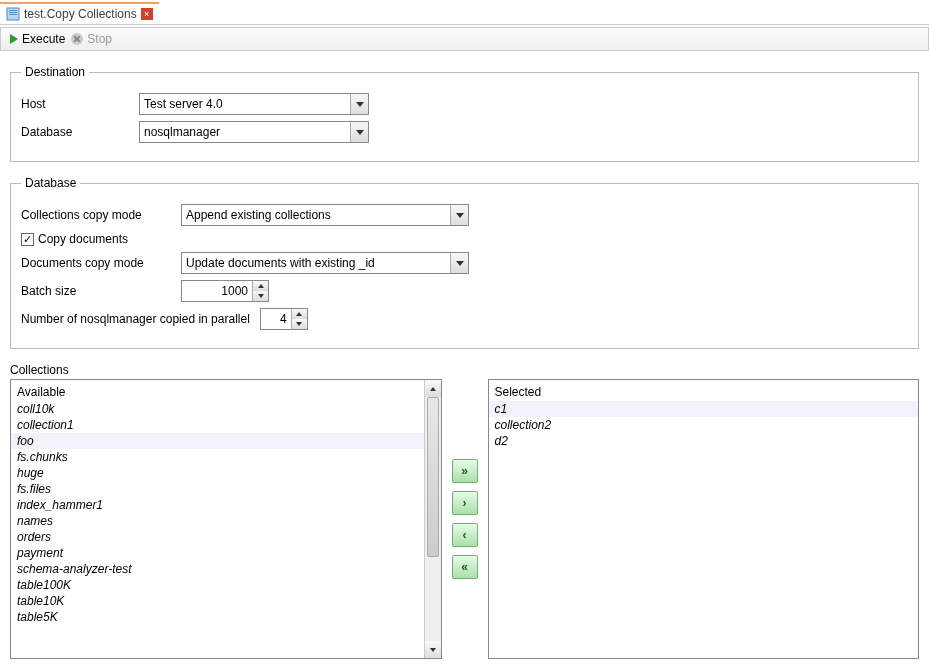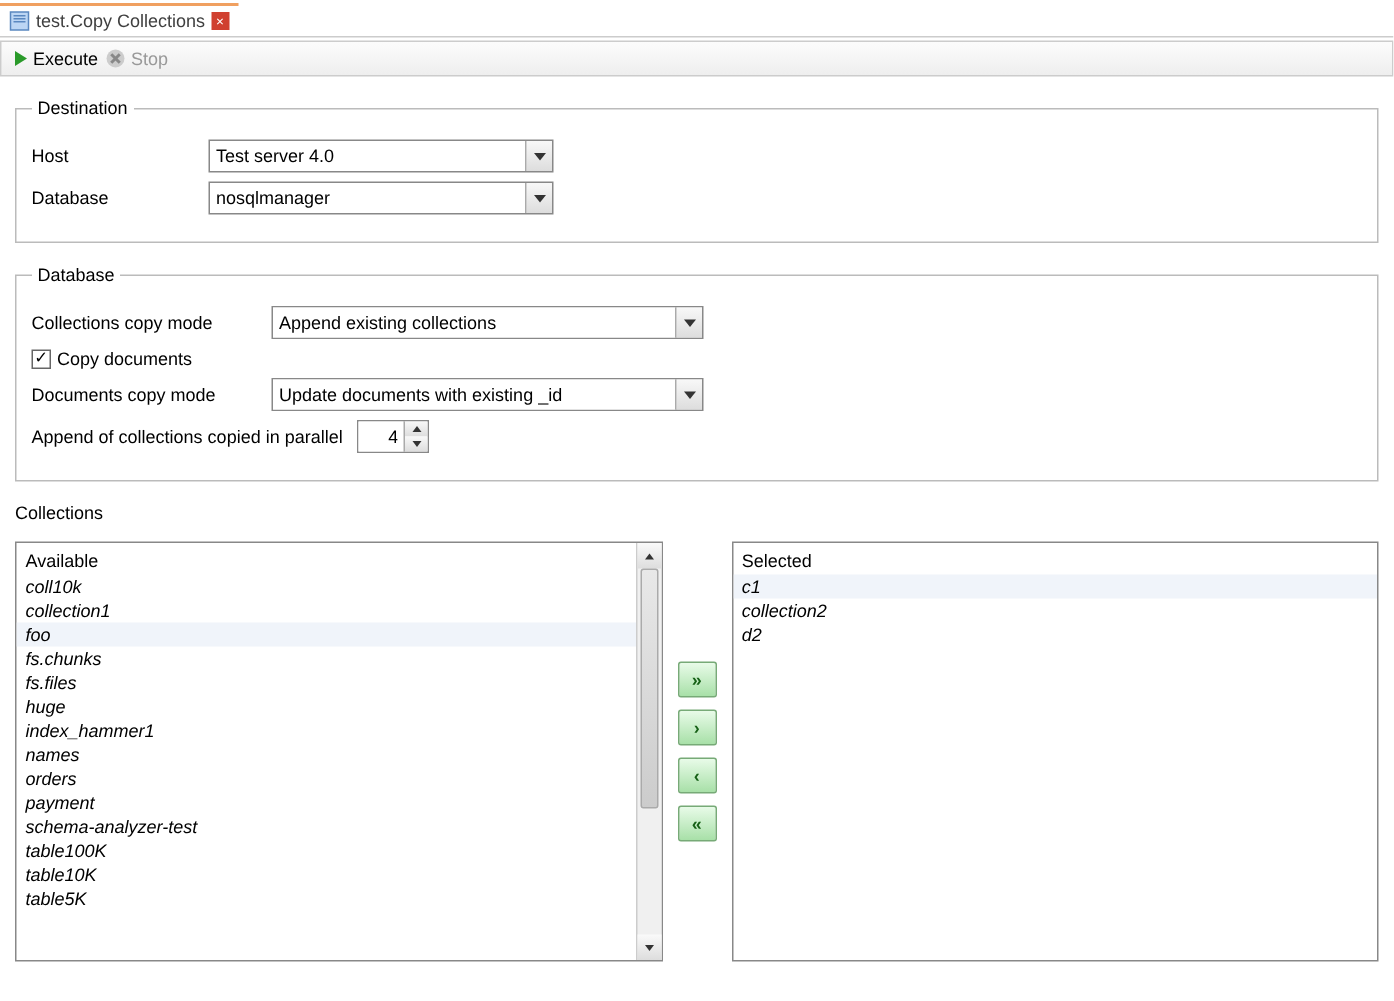--- a/index.html
+++ b/index.html
@@ -104,21 +104,21 @@
     display:flex; border:1px solid #888; height:22px; background:#fff;
   }
   .spin input { border:none;outline:none;font:inherit;text-align:right;padding:0 4px;height:20px;}
   .spin.w1 input { width: 70px; }
   .spin.w2 input { width: 30px; }
   .spin-btns { display:flex;flex-direction:column;border-left:1px solid #aaa;}
   .spin-btn { width:15px;height:10px;background:linear-gradient(#f8f8f8,#ddd);display:flex;align-items:center;justify-content:center;cursor:pointer;}
   .caret-up-s{width:0;height:0;border-left:3px solid transparent;border-right:3px solid transparent;border-bottom:4px solid #333;}
   .caret-down-s{width:0;height:0;border-left:3px solid transparent;border-right:3px solid transparent;border-top:4px solid #333;}
   .parallel-row .label-col{ width:auto; margin-right:10px;}
-  .collections-label { margin: 14px 10px 12px 10px; }
+  .collections-label { margin: 14px 10px 2px 10px; }
   .dual-list {
     display:flex; align-items:stretch;
     margin: 0 10px 10px 10px;
     gap: 10px;
   }
   .listbox {
     border:1px solid #888;
     height: 280px;
     flex:1;
     display:flex;
@@ -216,23 +216,37 @@
   <div class="row">
     <div class="label-col">Documents copy mode</div>
     <div class="combo w2">
       <input type="text" value="Update documents with existing _id" style="">
       <div class="combo-btn">
           <span class="caret-down"></span>
         </div>
     </div>
   </div>
 
+  <div class="row">
+    <div class="label-col">Batch size</div>
+    <div class="spin w1">
+      <input type="text" value="1000" style="">
+      <div class="spin-btns">
+        <div class="spin-btn">
+            <span class="caret-up-s"></span>
+          </div>
+        <div class="spin-btn">
+            <span class="caret-down-s"></span>
+          </div>
+      </div>
+    </div>
+  </div>
 
   <div class="row parallel-row">
-    <div class="label-col">Append of collections copied in parallel</div>
+    <div class="label-col">Number of nosqlmanager copied in parallel</div>
     <div class="spin w2">
       <input type="text" value="4" style="">
       <div class="spin-btns">
         <div class="spin-btn">
             <span class="caret-up-s"></span>
           </div>
         <div class="spin-btn">
             <span class="caret-down-s"></span>
           </div>
       </div>
@@ -242,22 +256,22 @@
 
 <div class="collections-label">Collections</div>
 <div class="dual-list">
   <div class="listbox">
     <div class="list-inner" id="available-inner">
       <div class="list-header">Available</div>
     <div class="list-item">coll10k</div>
         <div class="list-item">collection1</div>
         <div class="list-item hl">foo</div>
         <div class="list-item">fs.chunks</div>
+        <div class="list-item">huge</div>
         <div class="list-item">fs.files</div>
-        <div class="list-item">huge</div>
         <div class="list-item">index_hammer1</div>
         <div class="list-item">names</div>
         <div class="list-item">orders</div>
         <div class="list-item">payment</div>
         <div class="list-item">schema-analyzer-test</div>
         <div class="list-item">table100K</div>
         <div class="list-item">table10K</div>
         <div class="list-item">table5K</div>
       </div>
     <div class="scrollbar">

